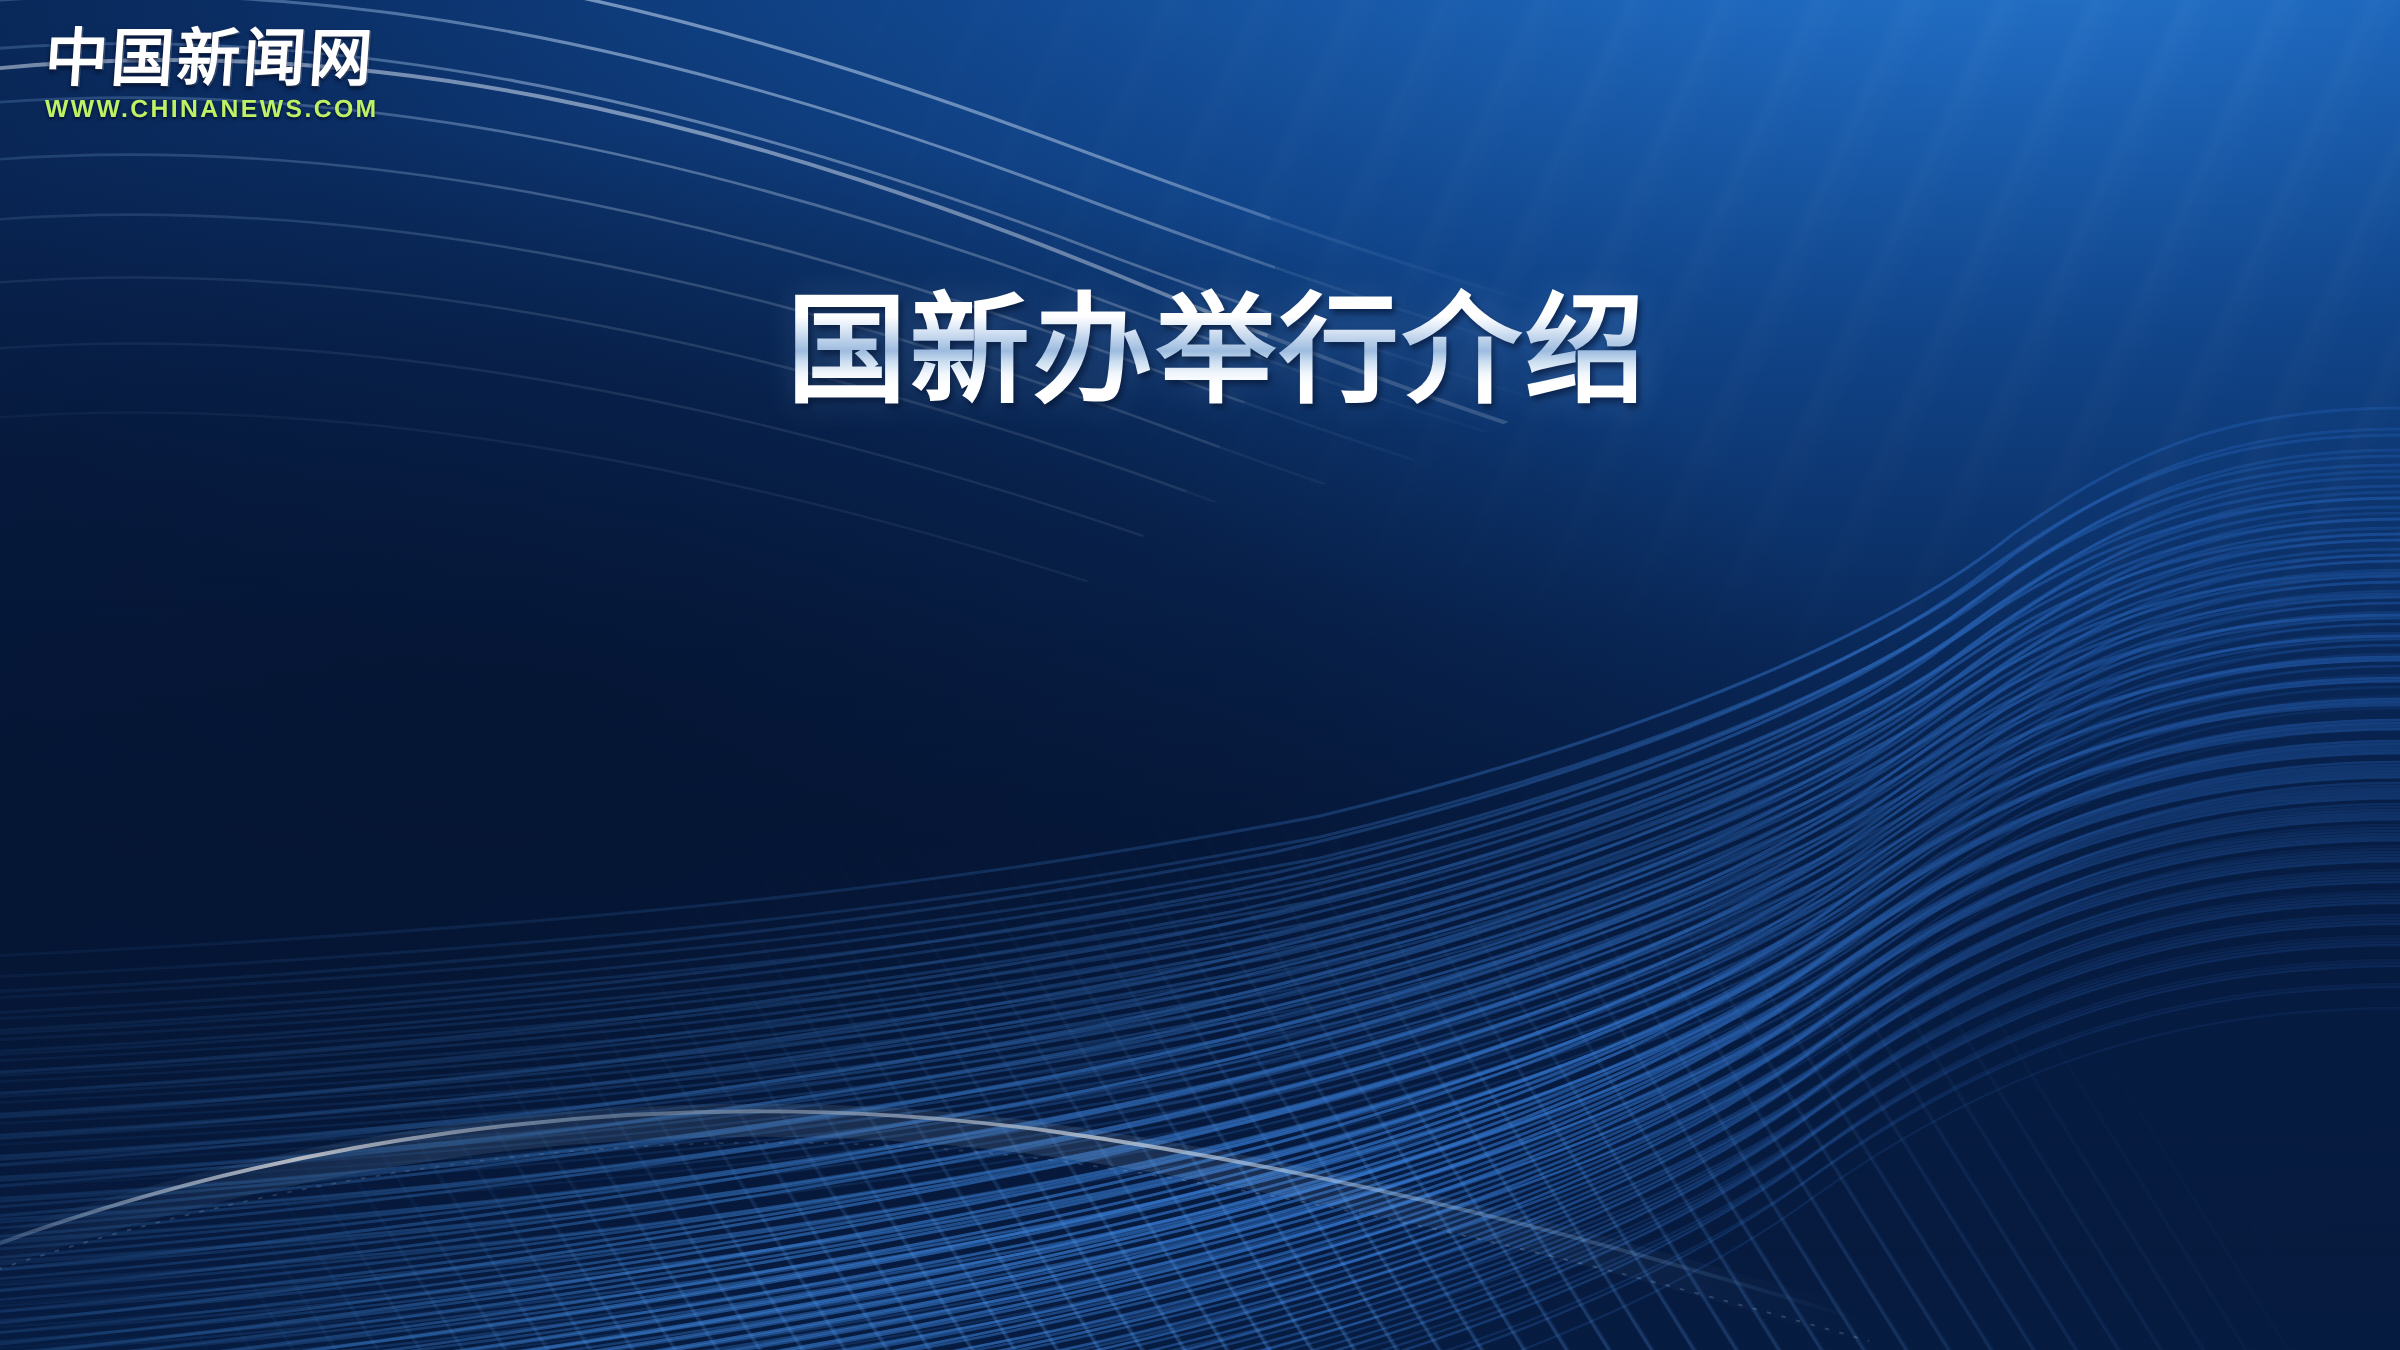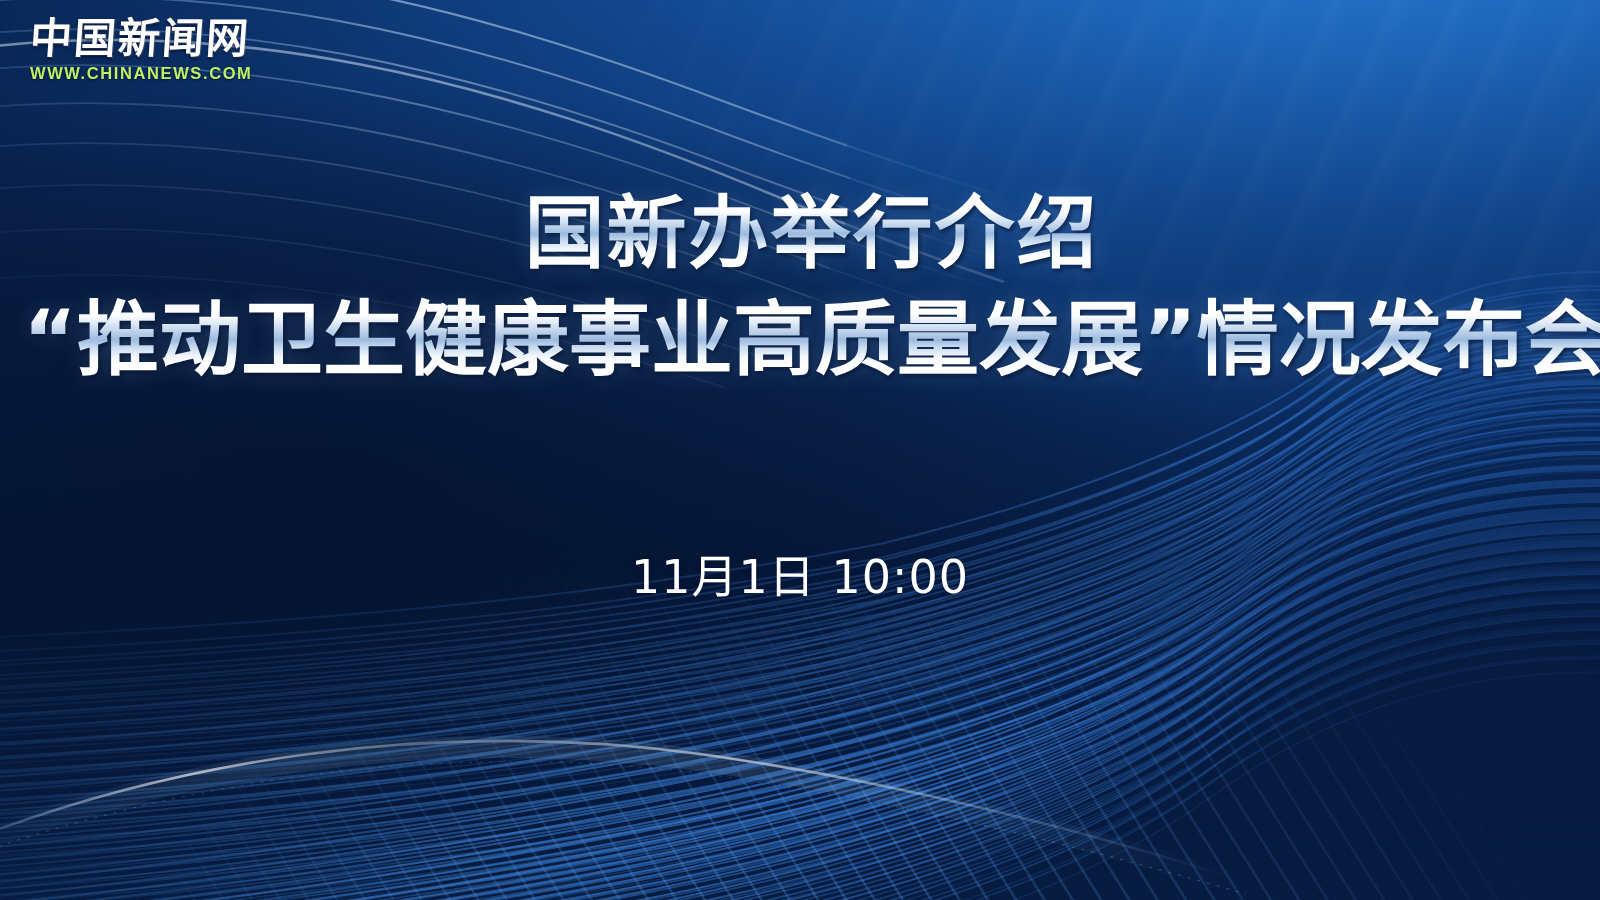--- a/index.html
+++ b/index.html
@@ -319,18 +319,16 @@
   <div class="bg-layer" id="bg-vignette"></div>
   <div class="bg-layer" id="bg-grain"></div>
 
   <div id="logo">
     <span id="logo-cn">中国新闻网</span>
     <span id="logo-url">WWW.CHINANEWS.COM</span>
   </div>
 
   <div id="title-block">
     <span class="title-line" id="title-line-1">国新办举行介绍</span>
-    <span class="title-line" id="title-line-2">“推动卫生健康事业高质量发展”情况发布会</span>
-  </div>
-
-  <div id="datetime">11月1日 10:00</div>
+  </div>
+
 
 </div>
 
 </body></html>

